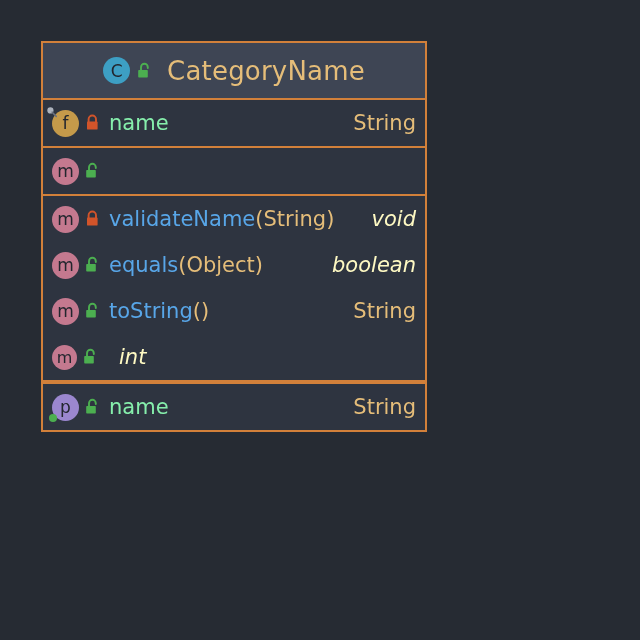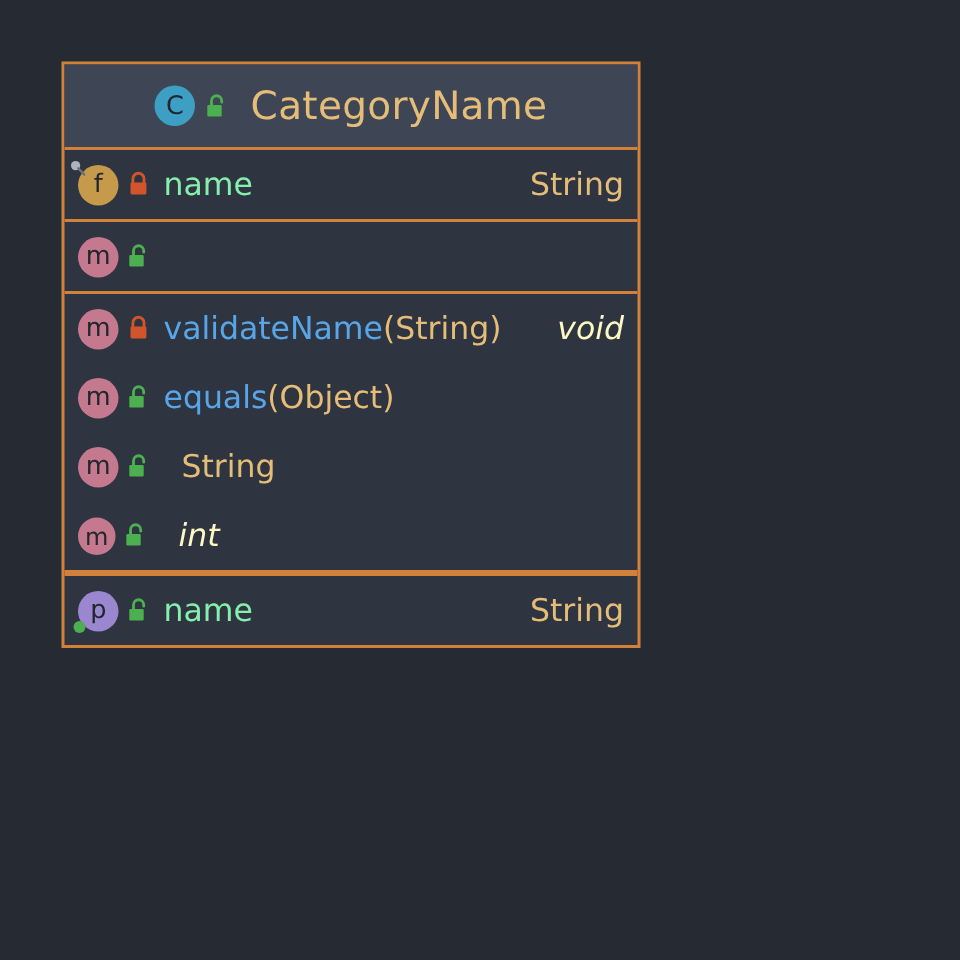--- a/index.html
+++ b/index.html
@@ -228,34 +228,36 @@
             <span>m</span>
           </span>
           <span>
             <svg class="lock" viewBox="0 0 17 18" xmlns="http://www.w3.org/2000/svg">
               <path d="M5 8 V5.2 A3.4 3.4 0 0 1 11.8 5.2 V6.1" fill="none" stroke="#4caf50" stroke-width="1.9" stroke-linecap="round"></path>
               <rect x="2.2" y="8" width="9.6" height="7.6" rx="0.8" fill="#4caf50"></rect>
             </svg>
           </span>
         </span>
         <span class="member-sig"><span class="tok-method">equals</span><span class="tok-param">(Object)</span></span>
-      </div>
-
-      <div class="member-row">
-        <span class="row-icons">
-          <span class="icon-circle ic-method">
-            <span>m</span>
-          </span>
-          <span>
-            <svg class="lock" viewBox="0 0 17 18" xmlns="http://www.w3.org/2000/svg">
-              <path d="M5 8 V5.2 A3.4 3.4 0 0 1 11.8 5.2 V6.1" fill="none" stroke="#4caf50" stroke-width="1.9" stroke-linecap="round"></path>
-              <rect x="2.2" y="8" width="9.6" height="7.6" rx="0.8" fill="#4caf50"></rect>
-            </svg>
-          </span>
-        </span>
+        <span class="member-type tok-primty">boolean</span>
+      </div>
+
+      <div class="member-row">
+        <span class="row-icons">
+          <span class="icon-circle ic-method">
+            <span>m</span>
+          </span>
+          <span>
+            <svg class="lock" viewBox="0 0 17 18" xmlns="http://www.w3.org/2000/svg">
+              <path d="M5 8 V5.2 A3.4 3.4 0 0 1 11.8 5.2 V6.1" fill="none" stroke="#4caf50" stroke-width="1.9" stroke-linecap="round"></path>
+              <rect x="2.2" y="8" width="9.6" height="7.6" rx="0.8" fill="#4caf50"></rect>
+            </svg>
+          </span>
+        </span>
+        <span class="member-sig"><span class="tok-method">toString</span><span class="tok-param">()</span></span>
         <span class="member-type tok-classty">String</span>
       </div>
 
       <div class="member-row">
         <span class="row-icons">
           <span class="icon-circle ic-method small">
             <span>m</span>
           </span>
           <span>
             <svg class="lock" viewBox="0 0 17 18" xmlns="http://www.w3.org/2000/svg">

